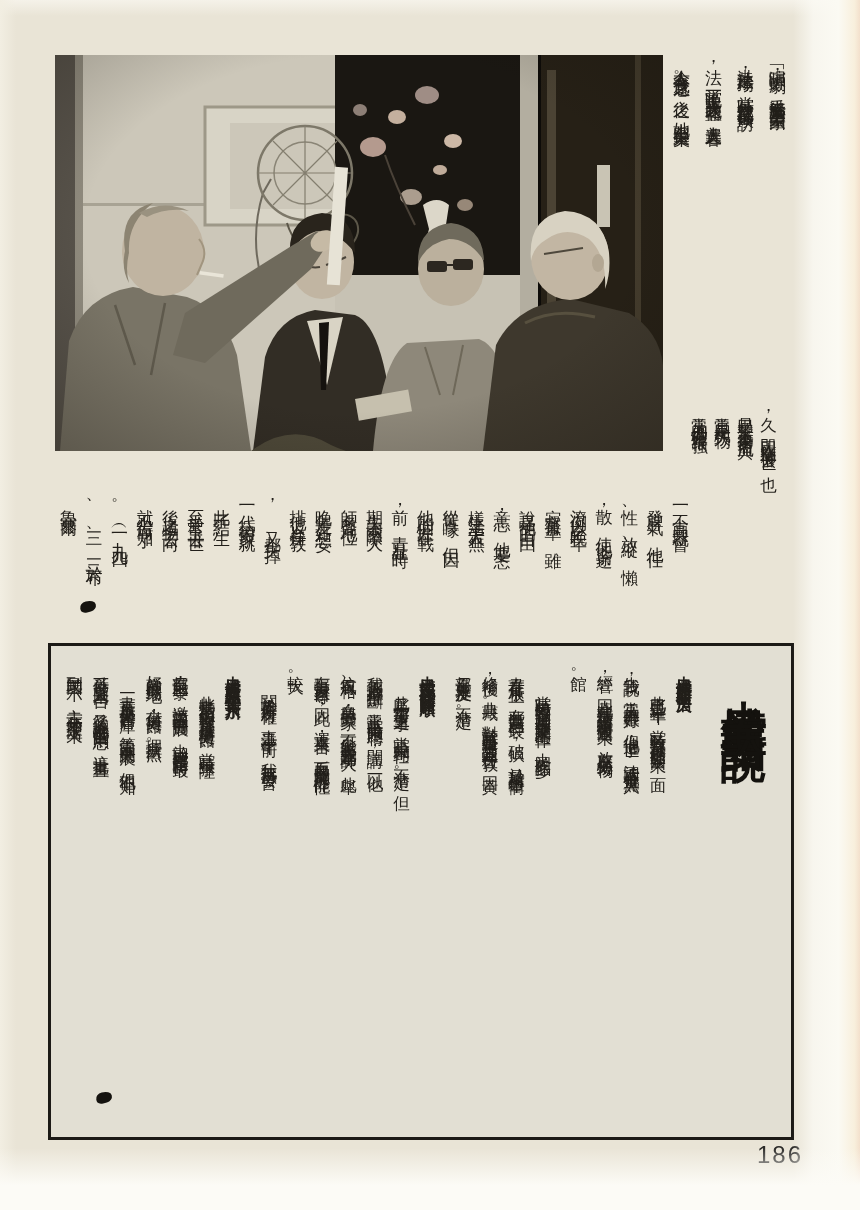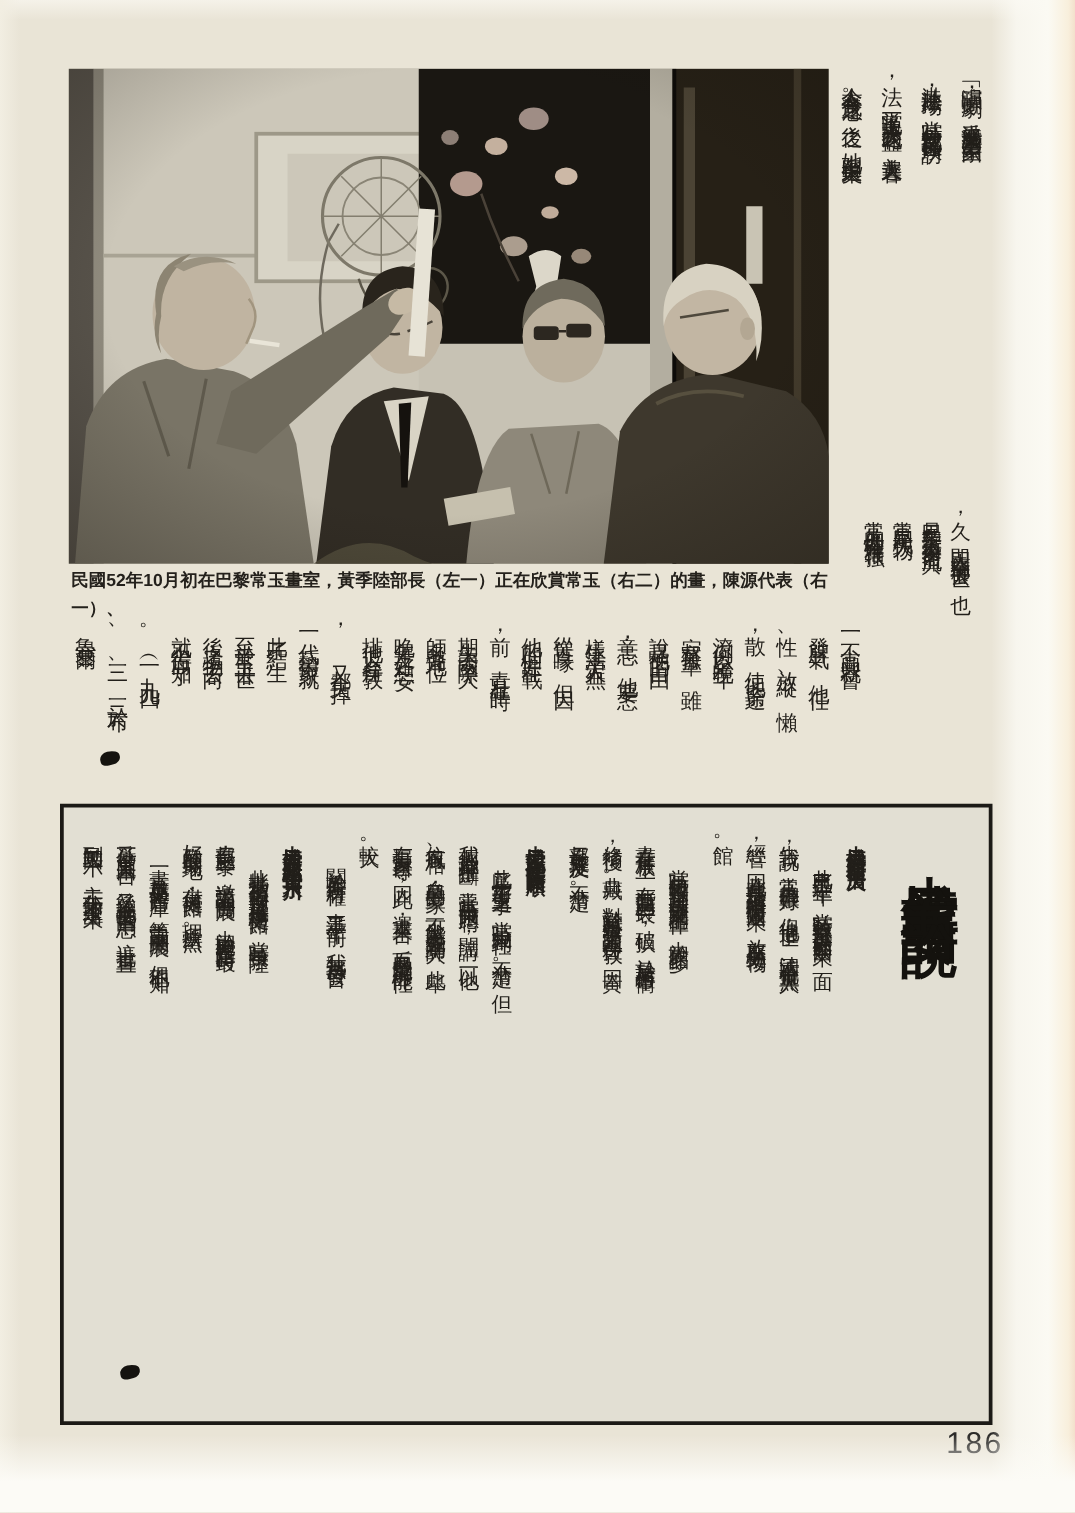--- a/index.html
+++ b/index.html
@@ -158,21 +158,20 @@
 
   <div class="vblock block-a">
 
   <p>久，即因癌病發去世。也</p>
       <p>是巴黎華人藝術界名流與</p>
       <p>常玉是同代人物。</p>
       <p>常玉的個性確實很強，</p>
     </div>
 
   <div class="caption">
-    <div>民國52年10月初在巴黎常玉畫室，黃季陸部長（左一）正在欣賞常玉（右二）的畫，陳源代表（右一）、</div>
   </div>
 
   <div class="vblock block-b">
 
   <p>一不高興就會</p>
       <p>發脾氣，他任</p>
       <p>性、放縱、懶</p>
       <p>散，使他窮途</p>
       <p>潦倒以至晚年</p>
       <p>寂寞孤單。雖</p>

